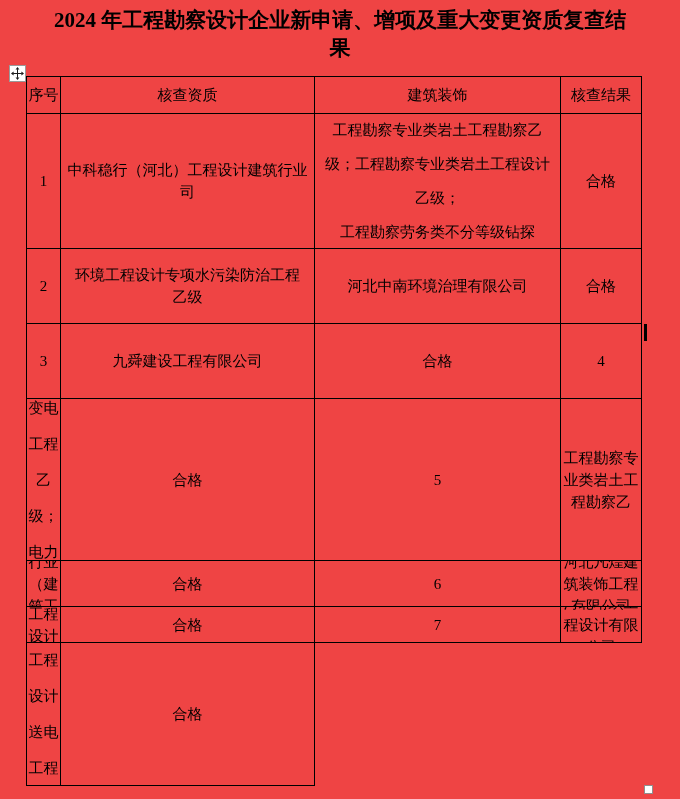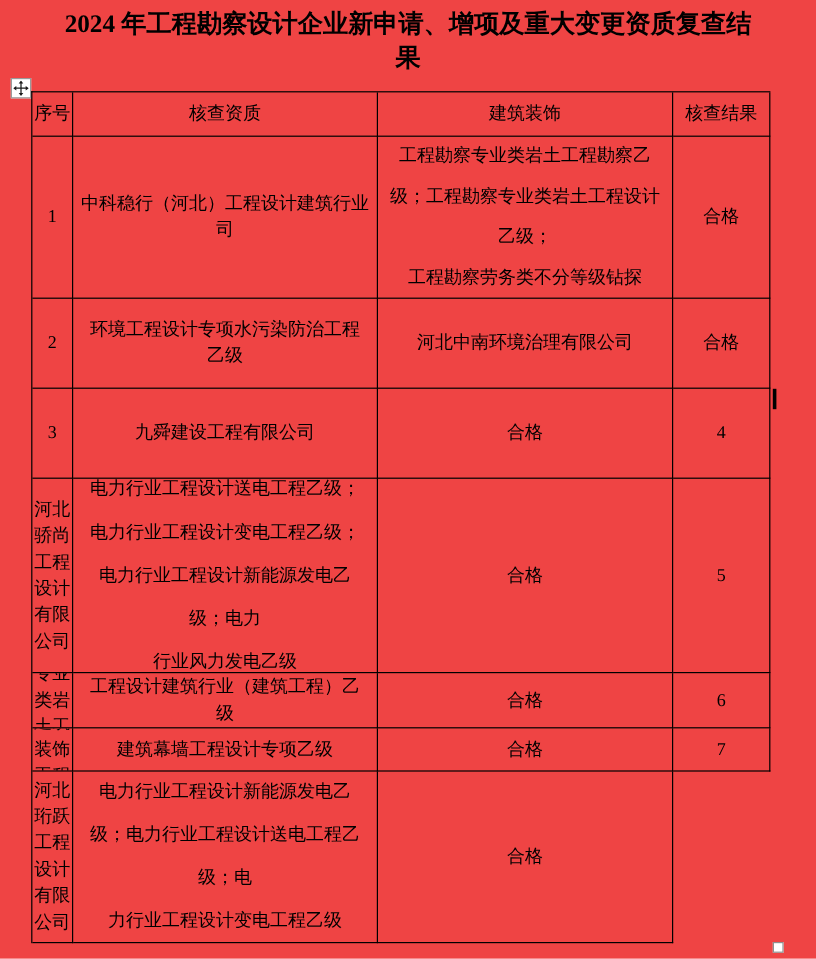--- a/index.html
+++ b/index.html
@@ -165,23 +165,20 @@
       <div class="cell-text">九舜建设工程有限公司</div>
     </div>
     <div class="td">
       <div class="cell-text">合格</div>
     </div>
 
     <div class="td">
       <div class="cell-text">4</div>
     </div>
     <div class="td">
-      <div class="cell-text">河北骄尚工程设计有限公司</div>
-    </div>
-    <div class="td">
       <div class="cell-text center lh32">电力行业工程设计送电工程乙级；
 电力行业工程设计变电工程乙级；
 电力行业工程设计新能源发电乙
 级；电力
 行业风力发电乙级</div>
     </div>
     <div class="td">
       <div class="cell-text">合格</div>
     </div>
 

